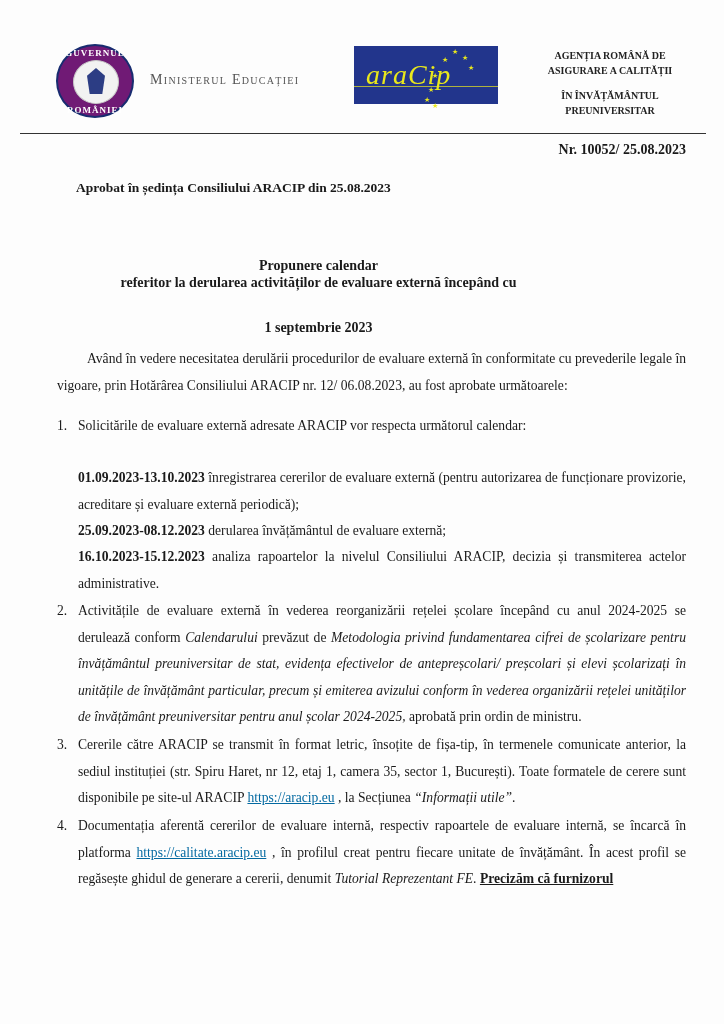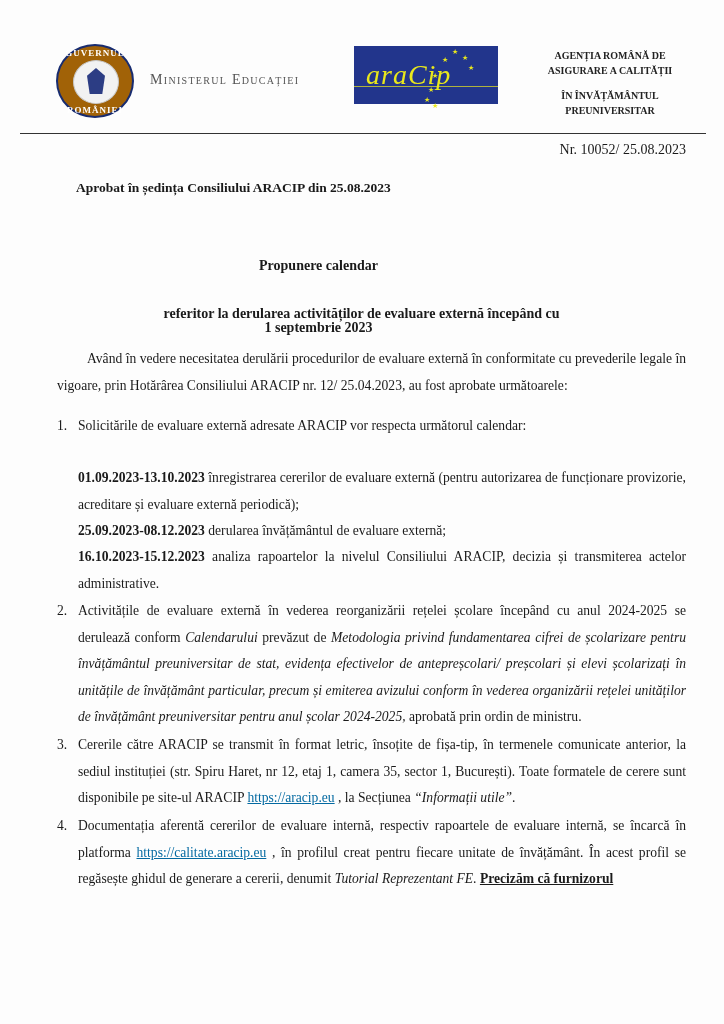--- a/index.html
+++ b/index.html
@@ -5,21 +5,21 @@
   html, body { margin: 0; padding: 0; }
   body {
     width: 724px; height: 1024px; background: #fdfdfd; position: relative; overflow: hidden;
     font-family: "Liberation Serif", "DejaVu Serif", serif; color: #1a1a1a;
   }
   .abs { position: absolute; }
 
   
   .gov-seal {
     left: 56px; top: 44px; width: 78px; height: 74px; border-radius: 50%;
-    background: #a16207; border: 2px solid #182c70; box-sizing: border-box;
+    background: #701a75; border: 2px solid #182c70; box-sizing: border-box;
   }
   .gov-seal .inner {
     position: absolute; left: 15px; top: 14px; width: 44px; height: 42px; border-radius: 50%;
     background: #f2f2f2; border: 1px solid #c8c8c8;
   }
   .gov-seal .eagle {
     position: absolute; left: 29px; top: 22px; width: 18px; height: 26px;
     background: #2c3d84; clip-path: polygon(50% 0, 100% 30%, 85% 100%, 15% 100%, 0 30%);
   }
   .gov-seal .ring-text {
@@ -50,21 +50,21 @@
     left: 530px; top: 48px; width: 160px; text-align: center; font-size: 10px; font-weight: bold;
     line-height: 15px; color: #222;
   }
   .agency .gap { height: 10px; }
 
   .divider {
     left: 20px; top: 133px; width: 686px; height: 0; border-top: 1.5px solid #333;
   }
 
   .docnum {
-    right: 38px; top: 142px; font-size: 14px; font-weight: normal;
+    right: 38px; top: 142px; font-size: 14px; font-weight: bold;
   }
 
   .approved {
     left: 76px; top: 180px; font-size: 13.5px; font-weight: bold;
   }
 
   .title {
     left: 0; width: 637px; text-align: center; font-weight: bold; font-size: 14px;
   }
 
@@ -118,24 +118,24 @@
   <div>PREUNIVERSITAR</div>
 </div>
 
 <div class="abs divider"></div>
 
 <div class="abs docnum">Nr.  10052/ 25.08.2023</div>
 
 <div class="abs approved">Aprobat în ședința Consiliului ARACIP din 25.08.2023</div>
 
 <div class="abs title" style="top:258px;">Propunere calendar</div>
-<div class="abs title" style="top:306px;margin-left:43px;">referitor la derularea activităților de evaluare externă începând cu</div>
+<div class="abs title" style="top:275px;">referitor la derularea activităților de evaluare externă începând cu</div>
 <div class="abs title" style="top:320px;">1 septembrie 2023</div>
 
-<div class="abs para indent" style="top:346px;">Având în vedere necesitatea derulării procedurilor de evaluare externă în conformitate cu prevederile legale în vigoare, prin Hotărârea Consiliului ARACIP nr. 12/ 25.04.2023, au fost aprobate următoarele:</div>
+<div class="abs para indent" style="top:346px;">Având în vedere necesitatea derulării procedurilor de evaluare externă în conformitate cu prevederile legale în vigoare, prin Hotărârea Consiliului ARACIP nr. 12/ 06.08.2023, au fost aprobate următoarele:</div>
 
 <div class="item" style="top:413px;">
   <span class="num">1.</span>
   <div class="txt">Solicitările de evaluare externă adresate ARACIP vor respecta următorul calendar:</div>
 </div>
 
 <div class="abs cal" style="top:465px;">
   <b>01.09.2023-13.10.2023</b><span> înregistrarea cererilor de evaluare externă (pentru autorizarea de funcționare provizorie, acreditare și evaluare externă periodică);</span>
 </div>
 <div class="abs cal" style="top:518px;">

